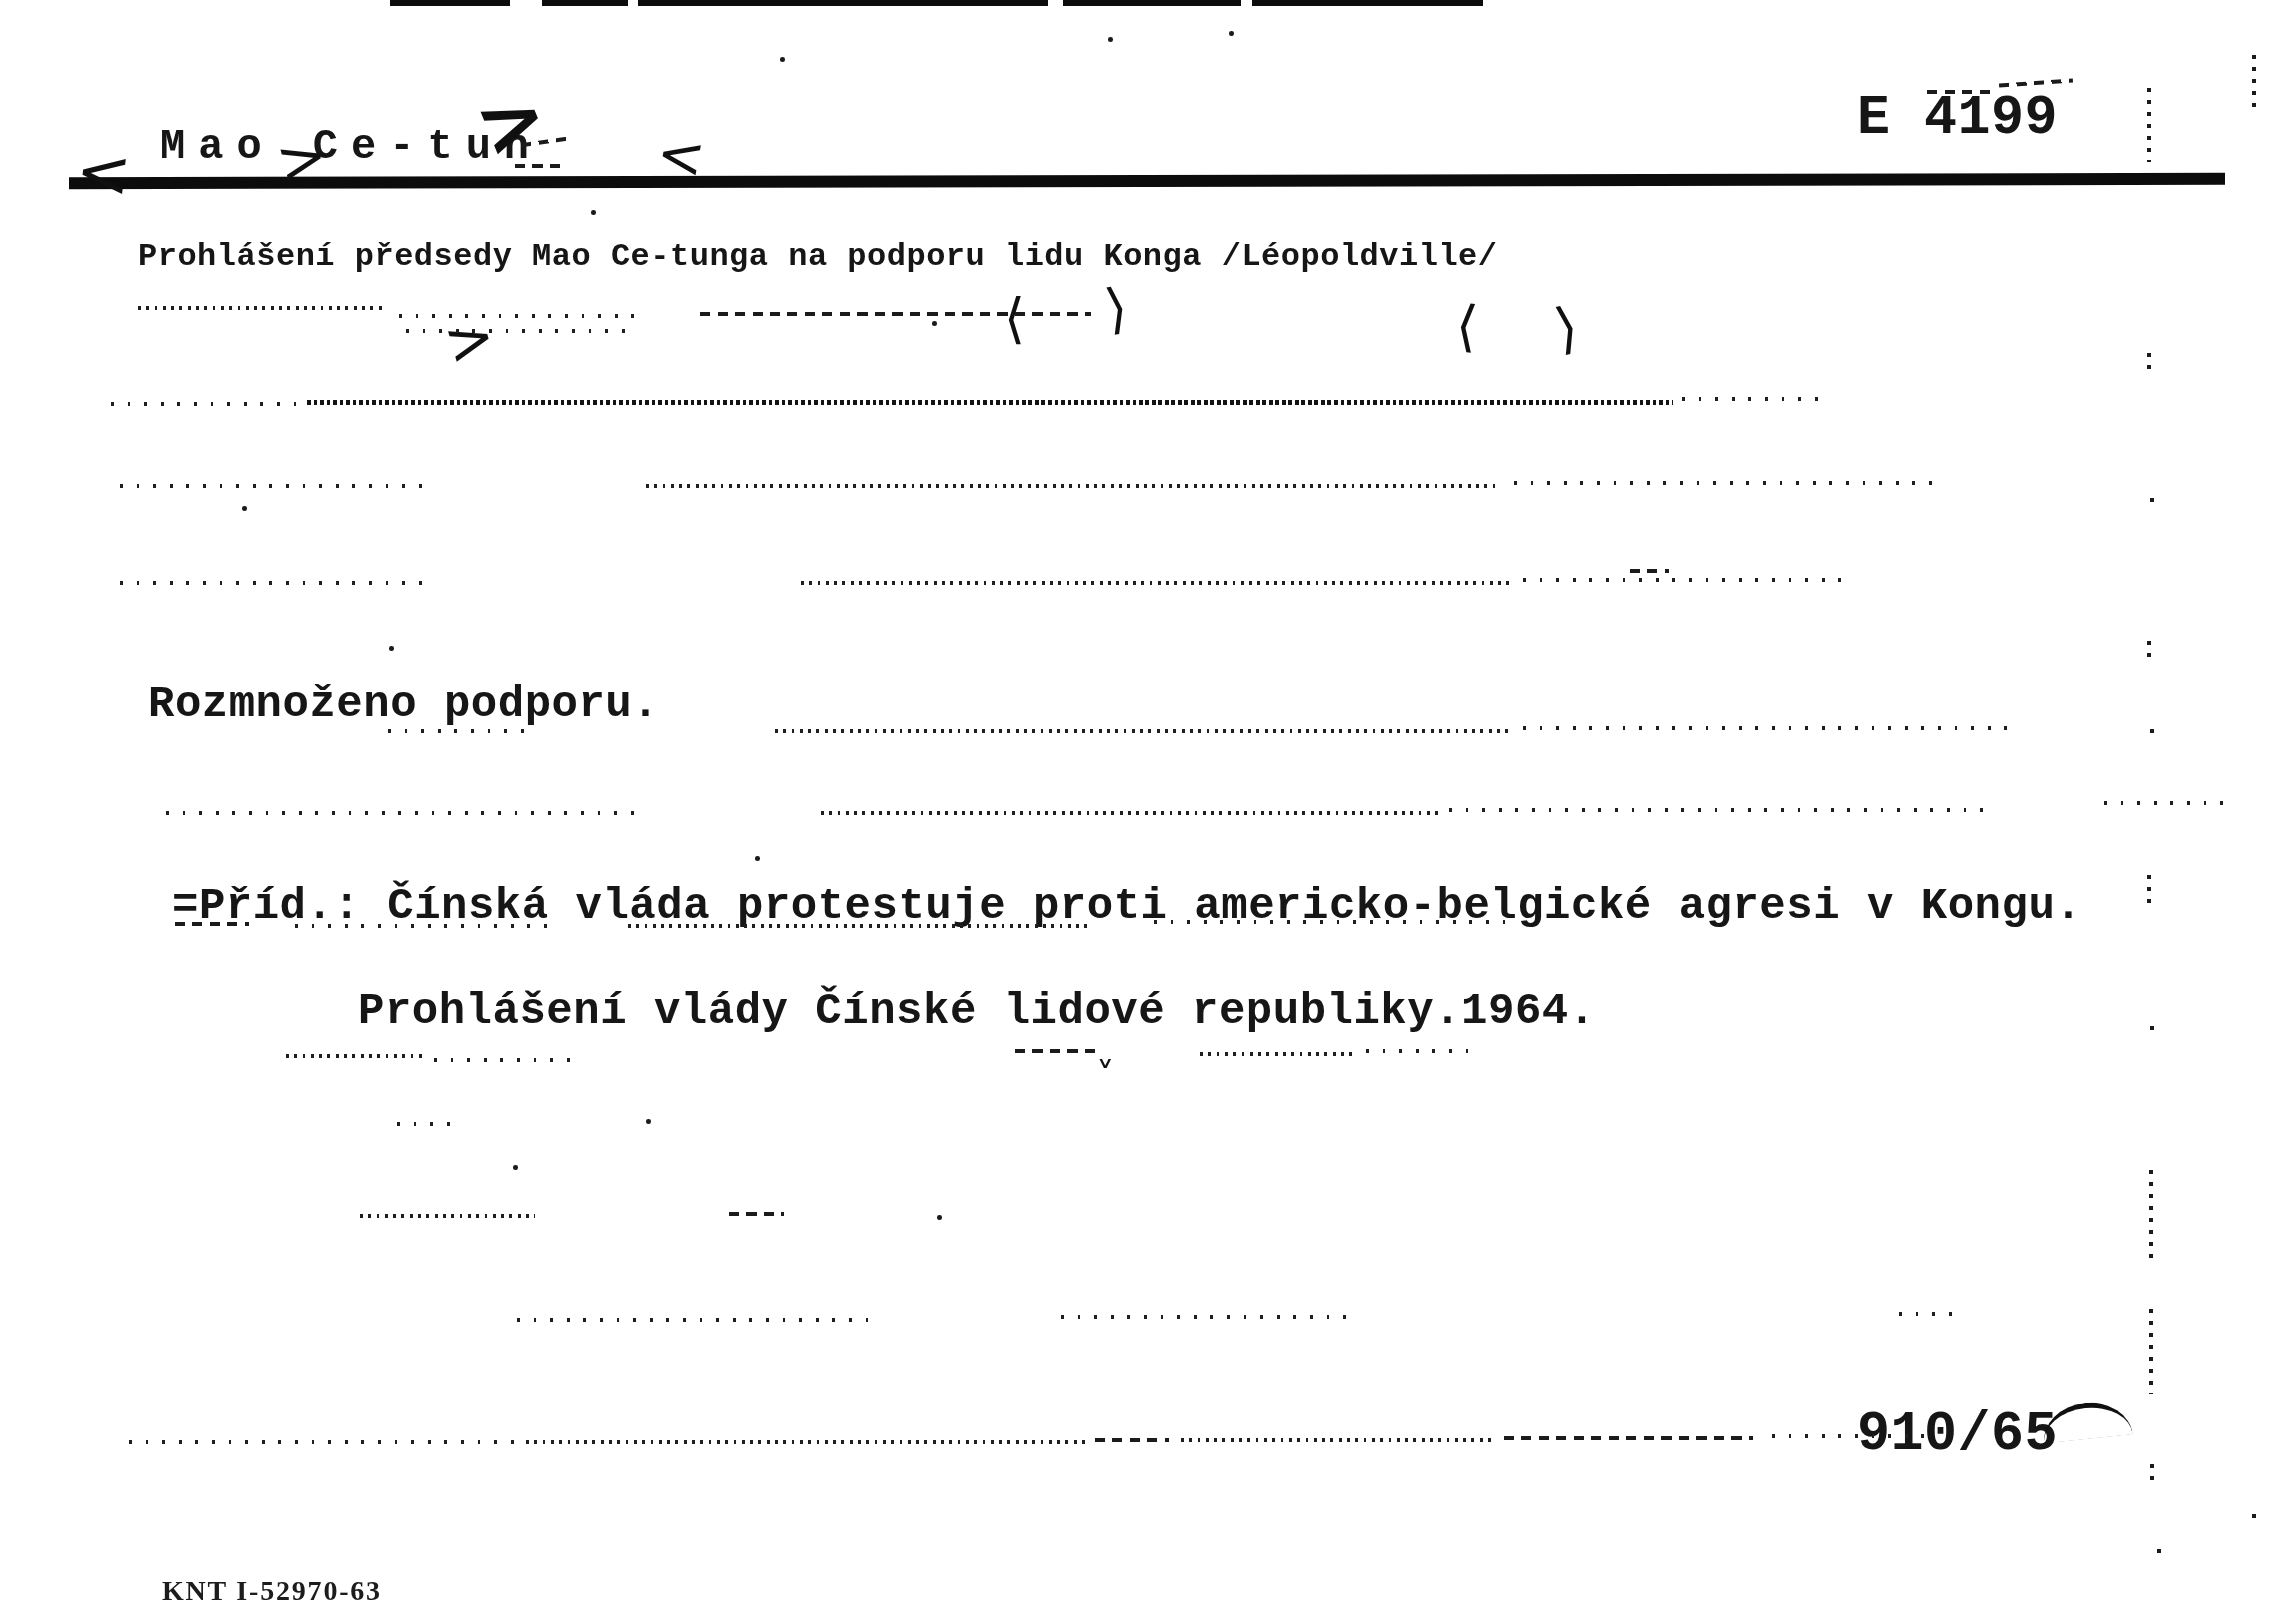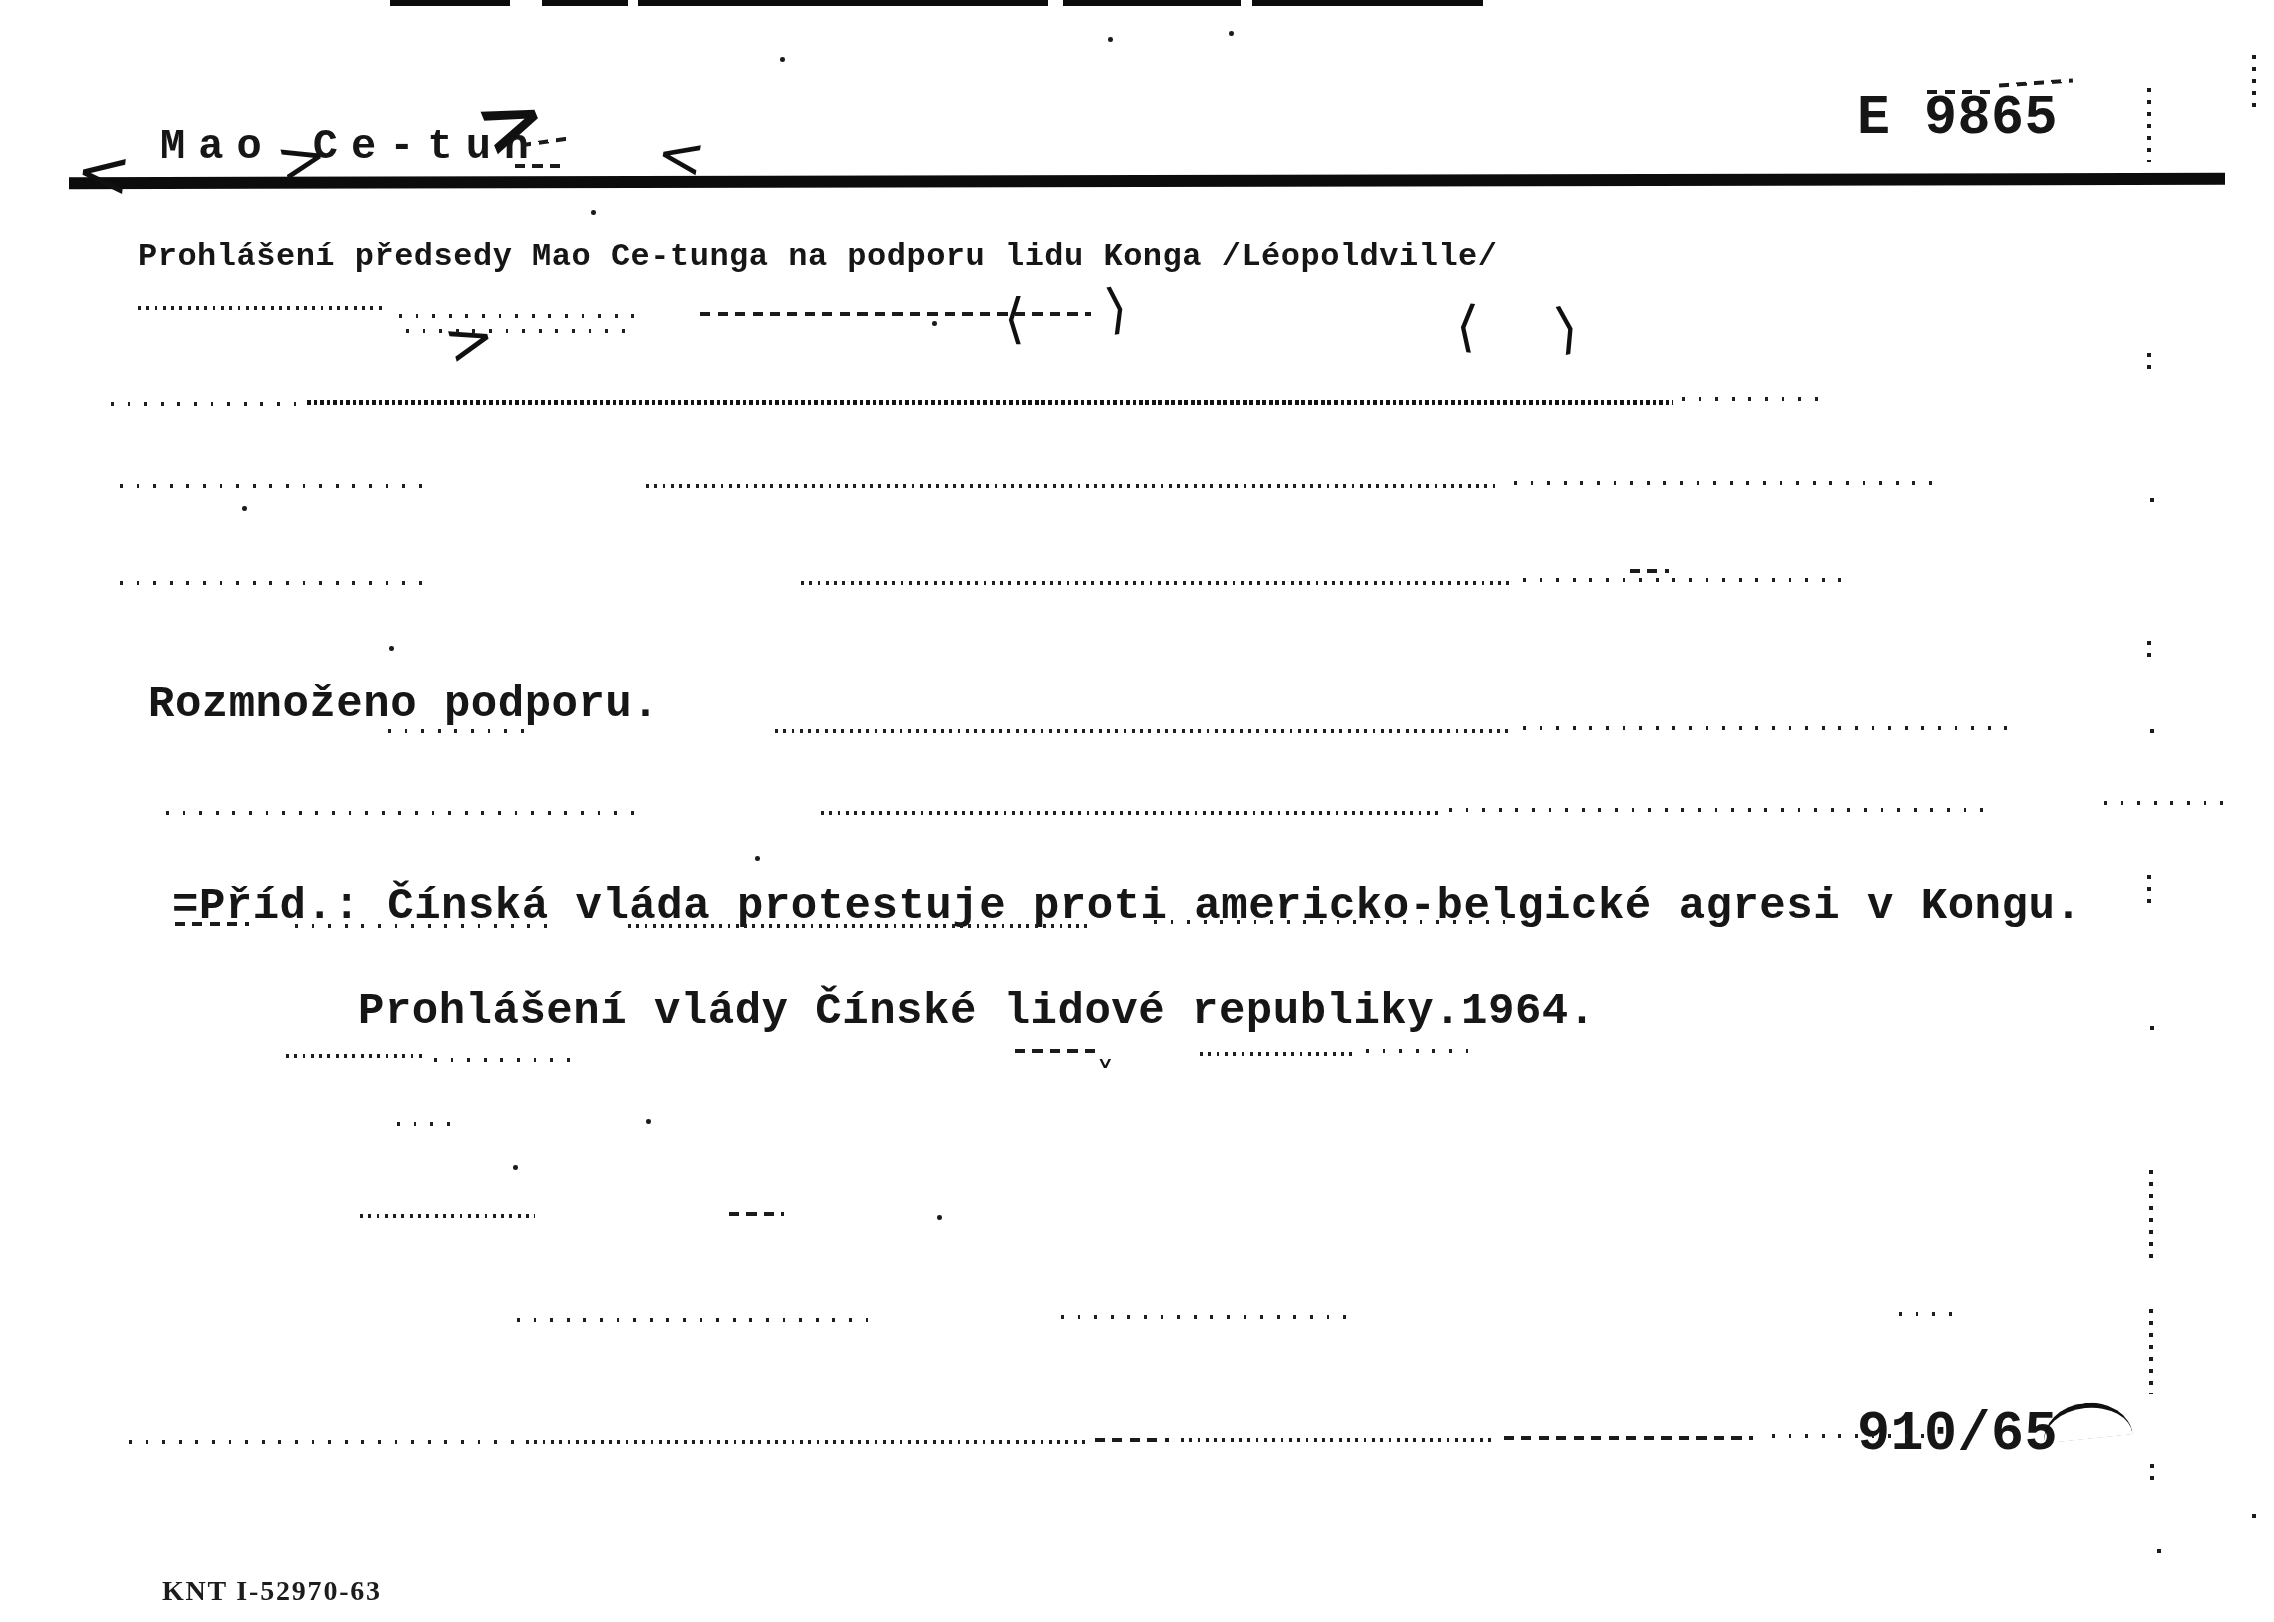--- a/index.html
+++ b/index.html
@@ -61,21 +61,21 @@
   <div class="rule" style="left:542px;top:0;width:86px;height:5.5px;"></div>
   <div class="rule" style="left:638px;top:0;width:410px;height:5.5px;"></div>
   <div class="rule" style="left:1063px;top:0;width:178px;height:5.5px;"></div>
   <div class="rule" style="left:1252px;top:0;width:231px;height:5.5px;"></div>
 
   <div class="tw" style="left:118px;top:123px;font-size:42px;letter-spacing:13px;margin-left:42px;">Mao Ce-tun</div>
   <div class="hw" style="left:478px;top:81px;font-size:81px;font-weight:700;transform:rotate(-22deg);">&gt;</div>
   <div class="nz ndash" style="left:521px;top:140px;width:46px;transform:rotate(-8deg);"></div>
   <div class="nz ndash" style="left:515px;top:164px;width:52px;"></div>
 
-  <div class="tw" style="left:1857px;top:87px;font-size:55px;">E 9865</div>
+  <div class="tw" style="left:1857px;top:87px;font-size:55px;">E 4199</div>
   <div class="nz ndash" style="left:1927px;top:90px;width:65px;"></div>
   <div class="nz ndash" style="left:1999px;top:81px;width:74px;transform:rotate(-4deg);"></div>
 
   <div class="rule" style="left:69px;top:175px;width:2156px;height:12px;transform:rotate(-0.12deg);"></div>
 
   <div class="hw" style="left:76px;top:140px;font-size:66px;transform:rotate(6deg);">&lt;</div>
   <div class="hw" style="left:277px;top:129px;font-size:59px;transform:rotate(-14deg);">&gt;</div>
   <div class="hw" style="left:657px;top:127px;font-size:57px;transform:rotate(10deg);">&lt;</div>
 
   <div class="tw" style="left:138px;top:238px;font-size:32px;">Prohlášení předsedy Mao Ce-tunga na podporu lidu Konga /Léopoldville/</div>

